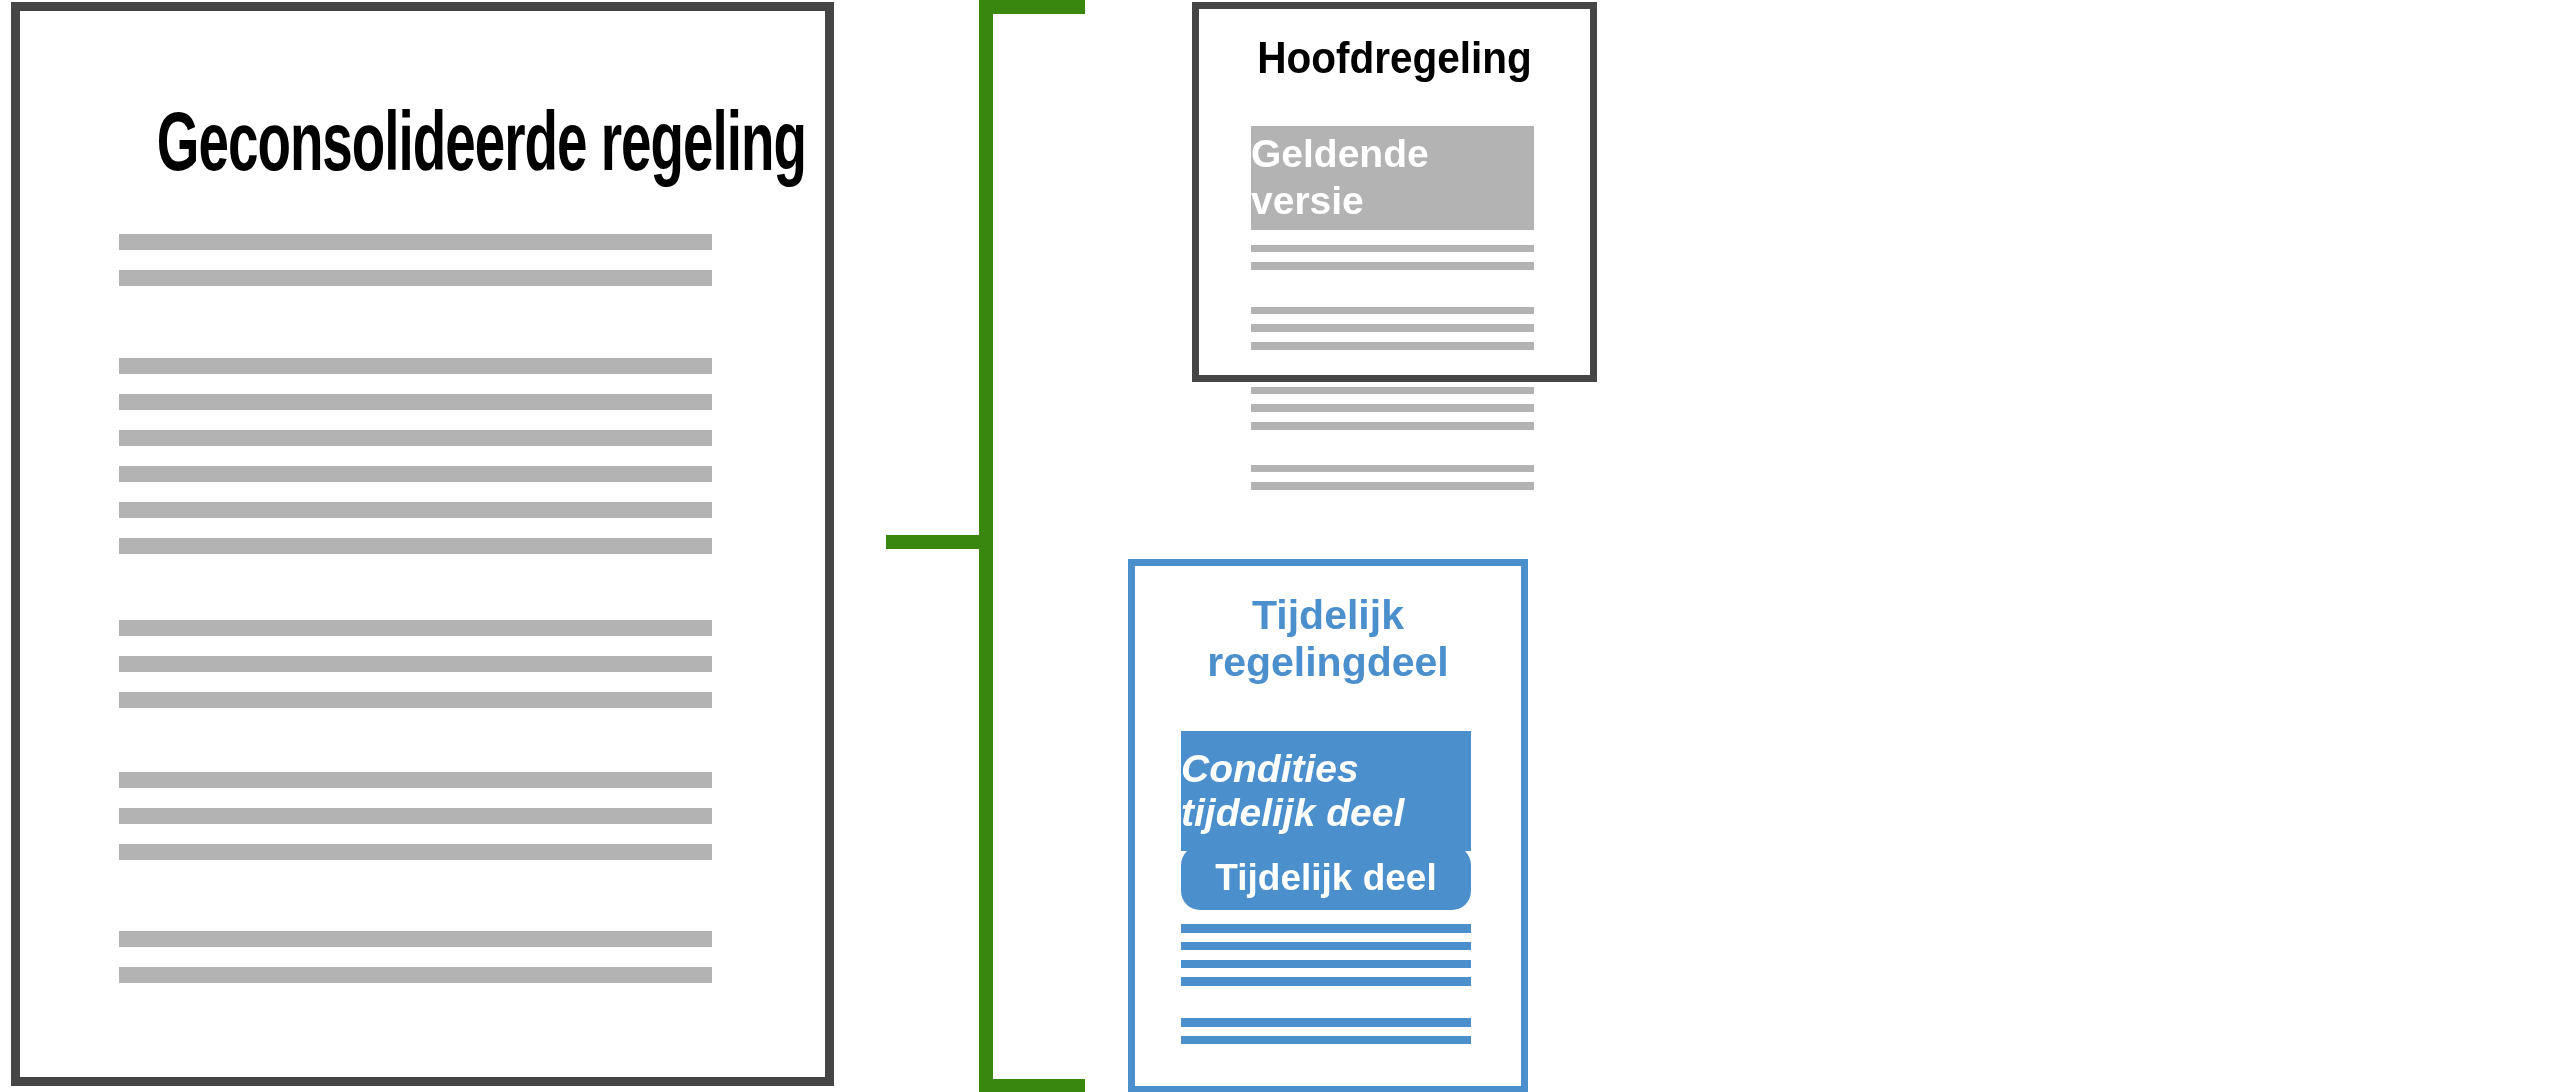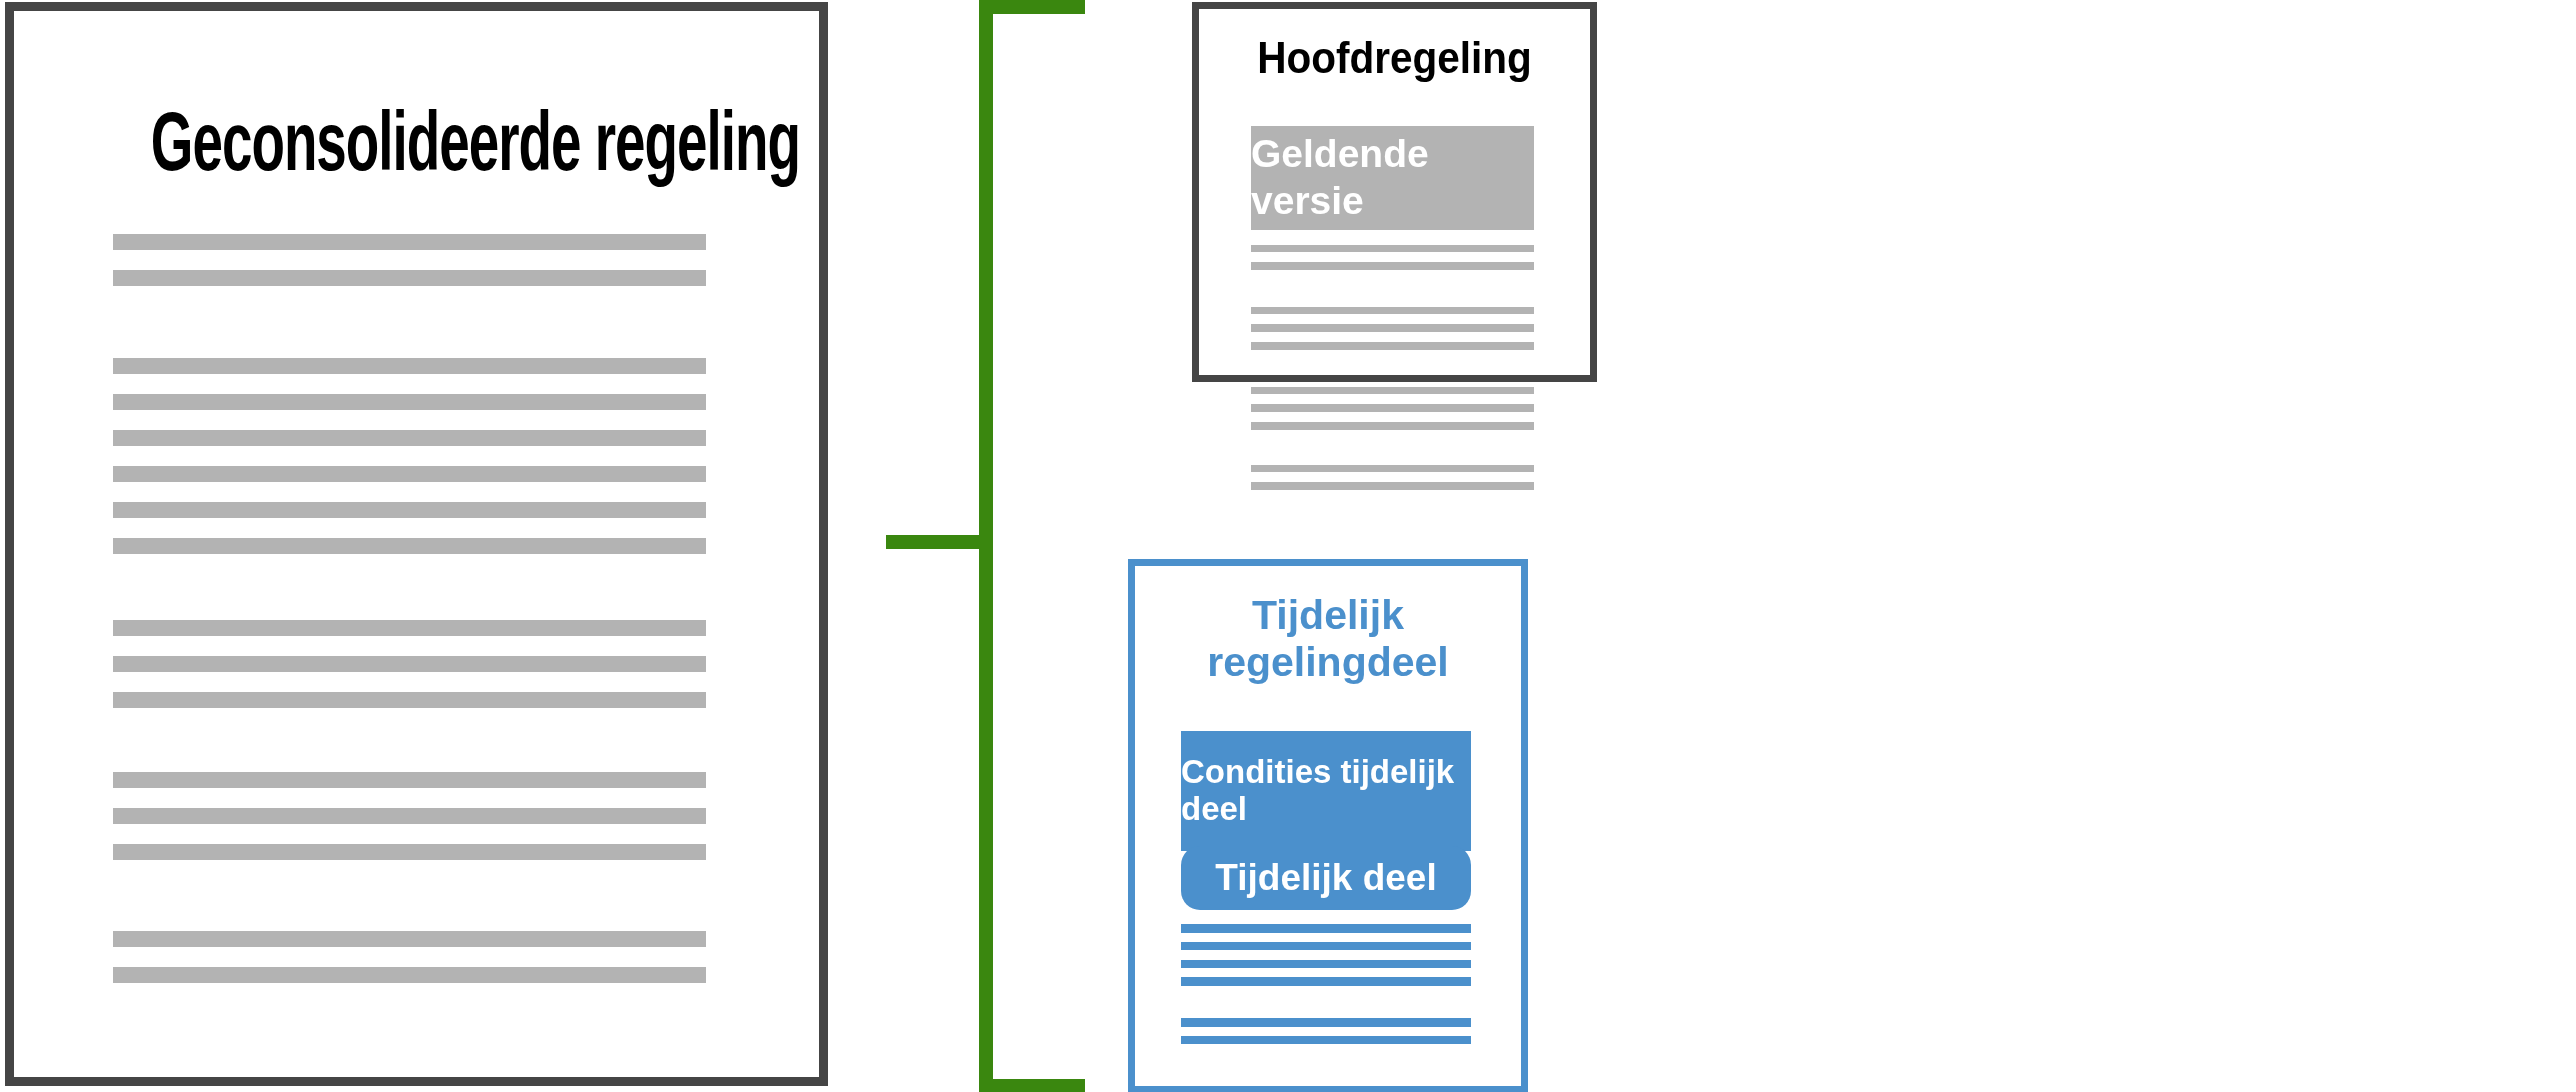--- a/index.html
+++ b/index.html
@@ -3,21 +3,21 @@
 <meta charset="utf-8">
 <style>
   html,body { margin:0; padding:0; background:#ffffff; }
   .canvas {
     position:relative; width:2576px; height:1093px; background:#ffffff;
     font-family:"Liberation Sans", sans-serif; overflow:hidden;
   }
   .doc { position:absolute; background:#ffffff; box-sizing:border-box; }
 
   
-  #doc-left { left:5px; top:1.5px; width:823px; height:1084px; border:9.3px solid var(--dark); }
+  #doc-left { left:11px; top:1.5px; width:823px; height:1084px; border:9.3px solid var(--dark); }
   #doc-left .doc-title {
     position:absolute; left:0; right:0; top:83px; text-align:center;
     font-weight:bold; font-size:83px; color:#000; white-space:nowrap;
     transform:scaleX(0.66); transform-origin:50% 50%; letter-spacing:-1.5px;
   }
   .lgroup { position:absolute; left:99px; width:593px; }
   .lgroup .line { height:16px; background:var(--gray); margin-bottom:20px; }
   #lg1{top:223px} #lg2{top:347px} #lg3{top:609px} #lg4{top:761px} #lg5{top:920px}
 
   
@@ -44,21 +44,21 @@
   .hgroup .line { height:7.7px; background:var(--gray); margin-bottom:10px; }
   #hg1{top:236px} #hg2{top:298px} #hg3{top:378px} #hg4{top:456px}
 
   
   #doc-tijd { left:1128px; top:559px; width:400px; height:534px; border:7px solid var(--blue); }
   #doc-tijd .t-title {
     position:absolute; left:0; right:0; top:26px; text-align:center;
     font-weight:bold; font-size:41px; line-height:1.15; color:var(--blue);
   }
   #badge-condities { left:46px; top:165px; width:290px; height:120px;
-    background:var(--blue); font-size:33px; line-height:1.12; }
+    background:var(--blue); font-size:39px; line-height:1.12;font-style:italic; }
   #badge-tdeel { left:46px; top:280px; width:290px; height:64px;
     background:var(--blue); font-size:37px;border-radius:19px; }
   .tgroup { position:absolute; left:46px; width:290px; }
   .tgroup .line { height:8.5px; background:var(--blue); margin-bottom:9.3px; }
   #tg1{top:358px} #tg2{top:452px}
 </style>
 </head>
 <body>
 
 <div class="canvas">

